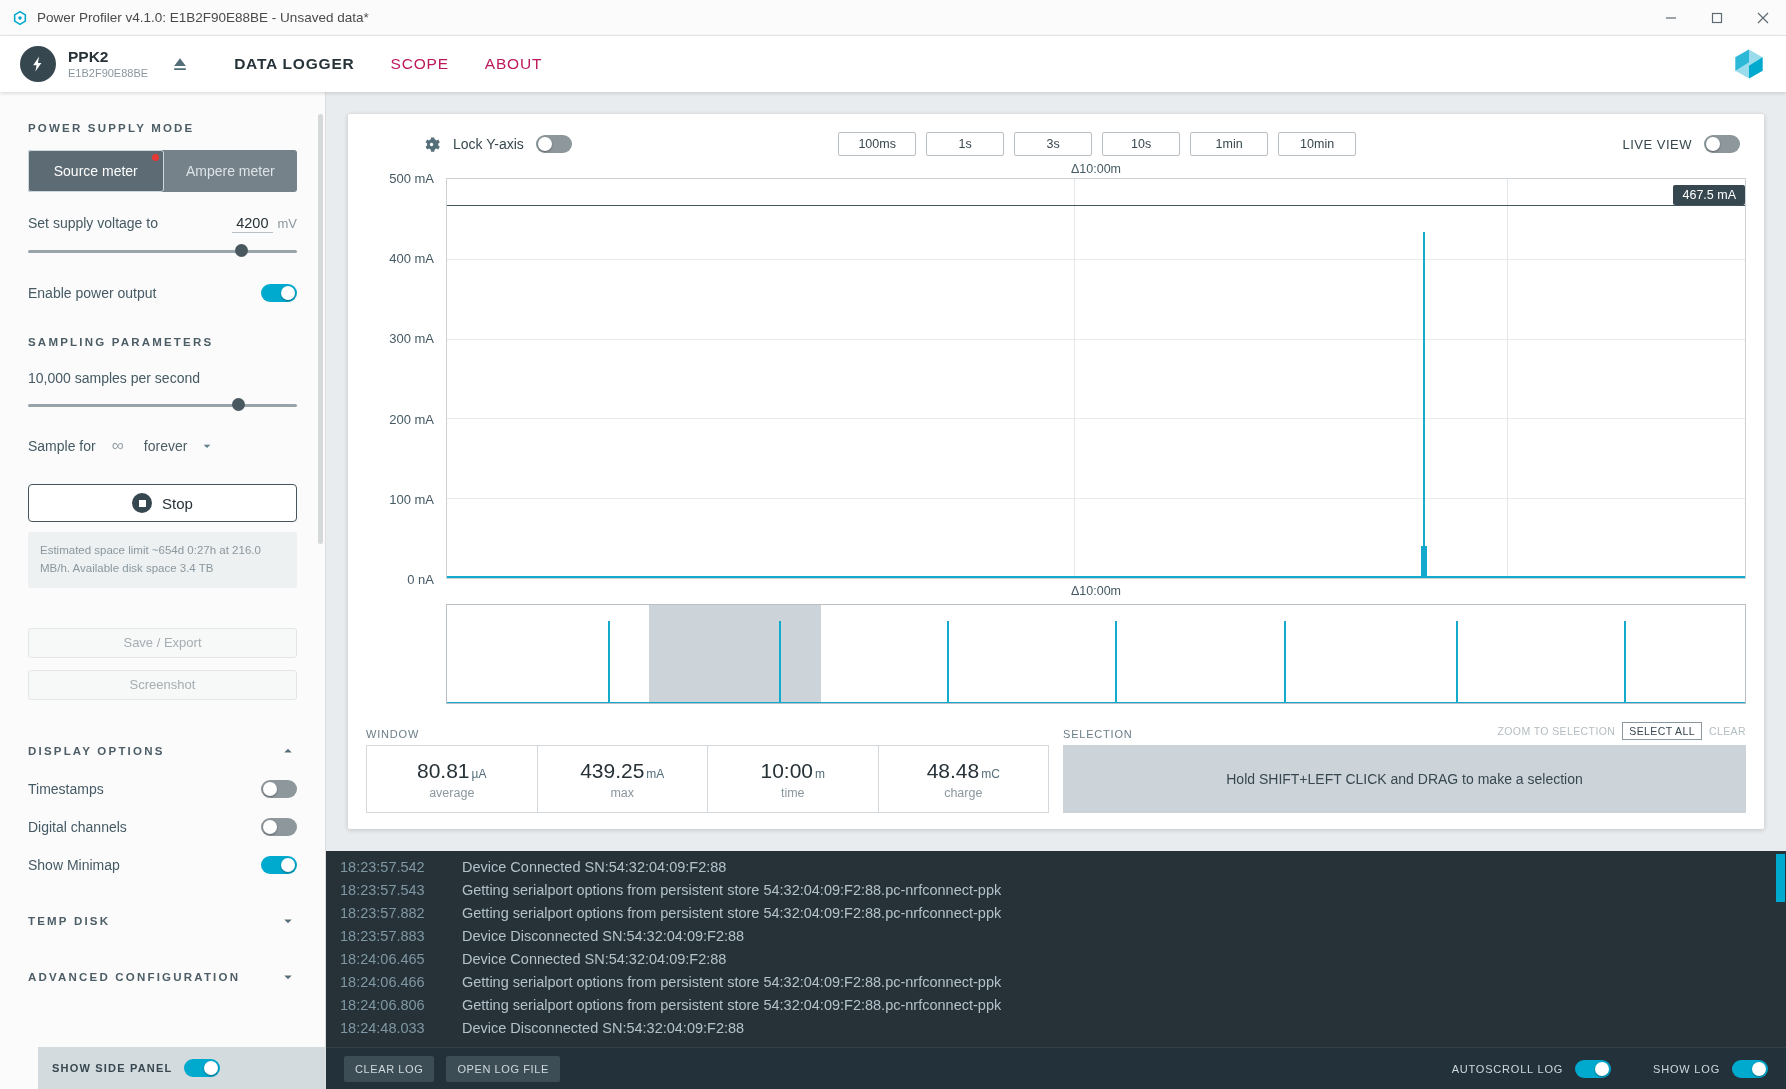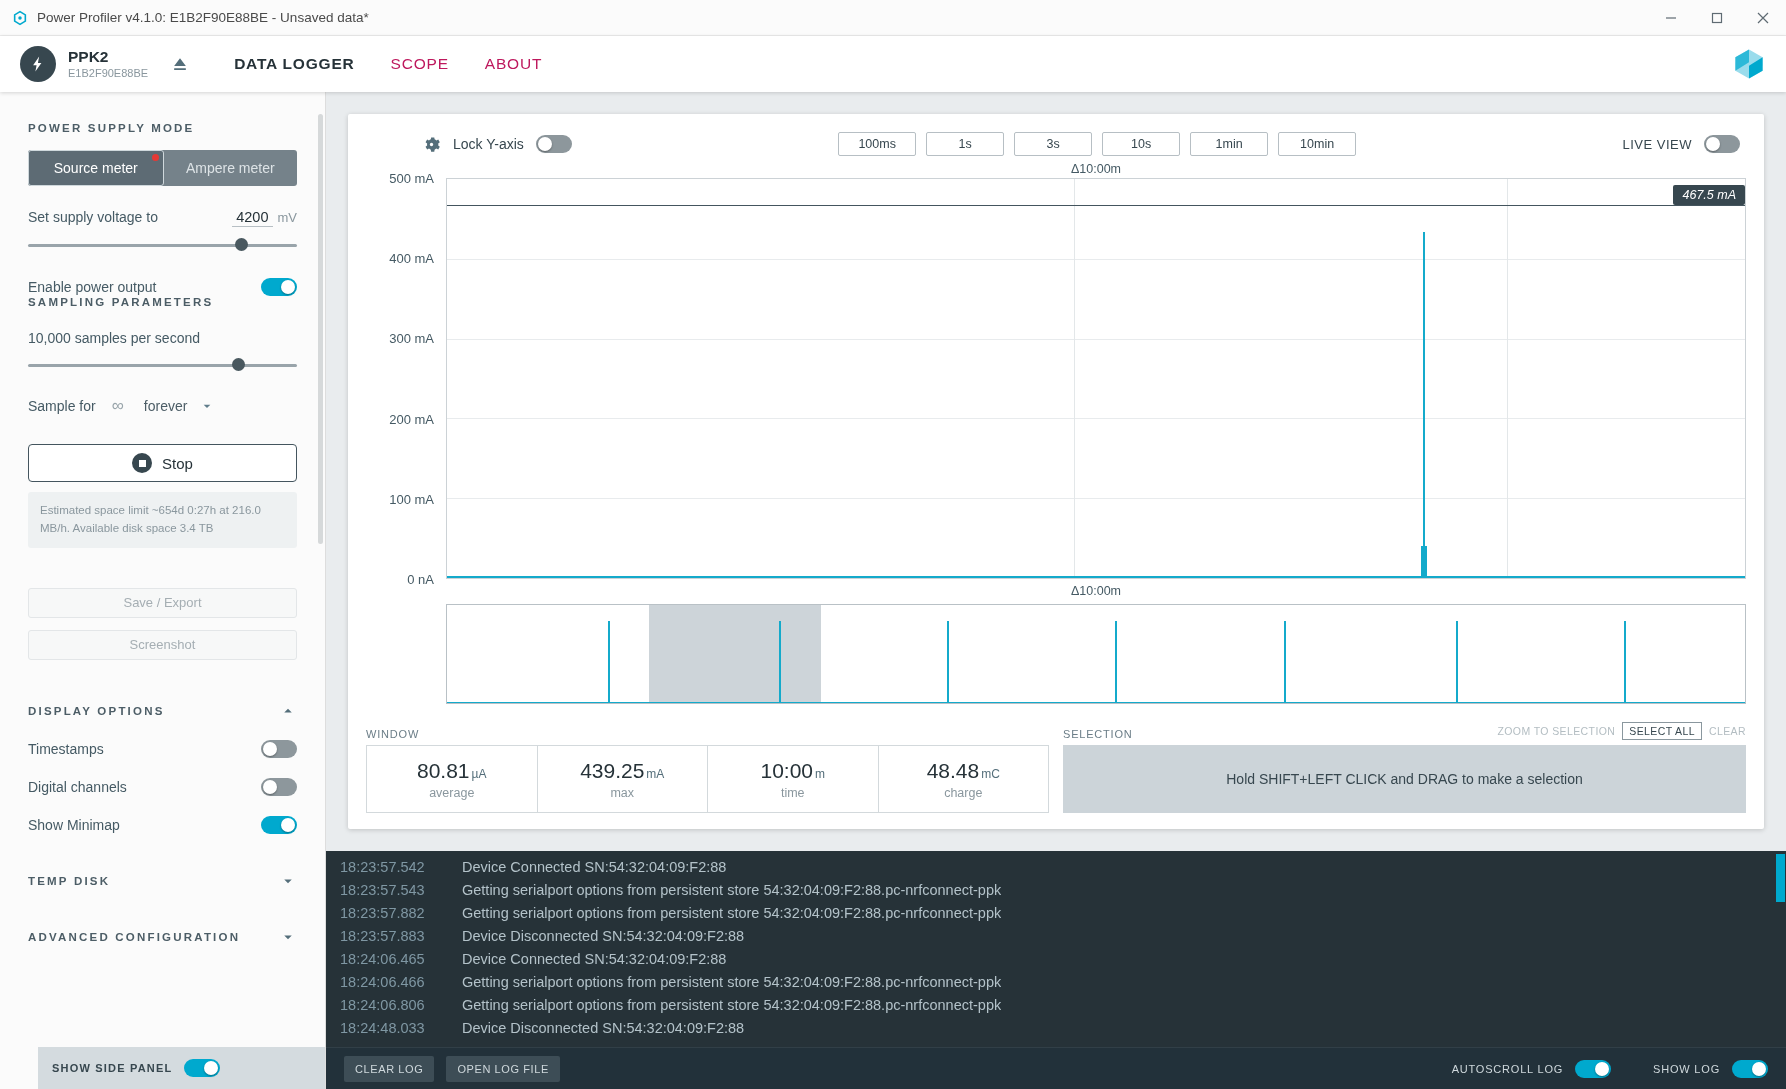--- a/index.html
+++ b/index.html
@@ -26,35 +26,35 @@
   .tab{font-size:15.5px;letter-spacing:.8px;color:#be185d;cursor:pointer;padding:6px 0;}
   .tab.active{color:#263238;font-weight:700;}
   .nordic-logo{margin-left:auto;display:flex;align-items:center;}
 
   
   .body{flex:1;display:flex;min-height:0;}
   .sidebar{width:326px;background:#fbfbfb;border-right:1px solid #dddddd;display:flex;flex-direction:column;flex:0 0 auto;position:relative;}
   .sidebar-scroll{flex:1;padding:30px 28px 0 28px;overflow:hidden;position:relative;}
   .side-scrollbar{position:absolute;right:2px;top:22px;width:5px;height:430px;background:#d6d9da;border-radius:3px;}
   .section-h{font-size:11.5px;font-weight:700;letter-spacing:2.2px;color:#4c5d66;display:flex;align-items:center;justify-content:space-between;}
-  .mode-toggle{margin-top:16px;height:36px;background:#75828a;border-radius:3px;display:flex;position:relative;}
+  .mode-toggle{margin-top:16px;height:42px;background:#75828a;border-radius:3px;display:flex;position:relative;}
   .mode-seg{flex:1;display:flex;align-items:center;justify-content:center;font-size:14px;cursor:pointer;position:relative;border-radius:3px;}
   .mode-seg.selected{background:#5d6b74;border:1px solid #cfd8dc;color:#ffffff;}
   .mode-seg.unselected{color:#dde3e6;}
   .red-dot{position:absolute;top:3px;right:4px;width:7px;height:7px;border-radius:50%;background:#e53935;}
   .row-flex{display:flex;align-items:baseline;justify-content:space-between;}
   .label-md{font-size:14px;color:#455a64;}
   .voltage-row{margin-top:22px;}
   .voltage-val{font-size:14.5px;color:#263238;border-bottom:1px solid #b7bfc4;padding:0 4px 1px 4px;}
   .voltage-unit{font-size:13px;color:#8a979e;margin-left:5px;}
   .slider{position:relative;height:14px;margin:12px 0 0 0;cursor:pointer;}
   .slider-track{position:absolute;top:6px;left:0;right:0;height:3px;background:#99a4aa;border-radius:2px;}
   .slider-thumb{position:absolute;top:0;width:13px;height:13px;border-radius:50%;background:#49585f;}
   .power-row{margin-top:26px;align-items:center;display:flex;justify-content:space-between;}
-  .sampling-h{}
+  .sampling-h{margin-top:34px;}
   .samples-label{margin-top:22px;}
   .sample-for-row{margin-top:24px;display:flex;align-items:center;}
   .infinity{font-size:17px;color:#98a4aa;margin-left:16px;}
   .forever{font-size:14px;color:#4c5d66;margin-left:20px;display:flex;align-items:center;gap:12px;cursor:pointer;}
   .stop-btn{margin-top:28px;width:100%;height:38px;background:#fff;border:1px solid #44555e;border-radius:4px;display:flex;align-items:center;justify-content:center;gap:10px;font-size:15px;color:#263238;cursor:pointer;}
   .stop-icon{width:20px;height:20px;border-radius:50%;background:#37474f;display:flex;align-items:center;justify-content:center;}
   .stop-square{width:7px;height:7px;background:#ffffff;}
   .info-box{margin-top:10px;background:#eef1f2;border-radius:3px;padding:10px 12px;font-size:11.5px;color:#8a979e;line-height:1.55;}
   .ghost-btn{margin-top:12px;width:100%;height:30px;background:#f7f8f8;border:1px solid #e3e6e8;border-radius:3px;color:#a5aeb3;font-size:13px;display:flex;align-items:center;justify-content:center;cursor:default;}
   .ghost-btn.first{margin-top:40px;}
@@ -82,21 +82,21 @@
   .liveview-label{font-size:13px;letter-spacing:.5px;color:#37474f;}
   .lock-label{font-size:14px;color:#37474f;}
   .delta{margin-left:80px;text-align:center;font-size:12.5px;color:#455a64;height:18px;line-height:18px;flex:0 0 auto;}
   .plot-row{flex:1;display:flex;min-height:0;}
   .ylabels{width:80px;position:relative;flex:0 0 auto;}
   .ytick{position:absolute;right:12px;transform:translateY(-50%);font-size:13px;color:#455a64;white-space:nowrap;}
   .plot{flex:1;position:relative;border:1px solid #ccd2d6;background:#fff;}
   .hgrid{position:absolute;left:0;right:0;height:1px;background:#e8ebed;}
   .vgrid{position:absolute;top:0;bottom:0;width:1px;background:#e3e7e9;}
   .marker-line{position:absolute;left:0;right:0;top:6.5%;height:1px;background:#44555e;z-index:2;}
-  .marker-badge{position:absolute;right:0;top:6.5%;transform:translateY(-100%);background:#37474f;color:#fff;font-size:12.5px;padding:3px 9px;border-radius:2px;z-index:3;font-style:italic;}
+  .marker-badge{position:absolute;right:0;top:6.5%;transform:translateY(-100%);background:#37474f;color:#fff;font-size:12.5px;padding:3px 9px;border-radius:2px;z-index:3;}
   .spike{position:absolute;left:75.2%;bottom:0;width:2px;height:86.6%;background:#14aacb;z-index:1;}
   .spike-base{position:absolute;left:calc(75.2% - 2px);bottom:0;width:6px;height:8%;background:#14aacb;z-index:1;}
   .baseline{position:absolute;left:0;right:0;bottom:0;height:2px;background:#14aacb;z-index:1;}
   .delta-bottom{margin:3px 0 4px 80px;}
   .minimap{margin-left:80px;height:100px;border:1px solid #b9c1c6;background:#fff;position:relative;flex:0 0 auto;}
   .mm-spike{position:absolute;bottom:0;width:2px;height:84%;background:#14aacb;}
   .mm-baseline{position:absolute;left:0;right:0;bottom:0;height:1px;background:#14aacb;}
   .mm-selection{position:absolute;top:0;bottom:0;left:15.6%;width:13.2%;background:rgba(144,160,170,.45);}
 
   .stats-row{display:flex;gap:14px;margin-top:18px;flex:0 0 auto;}

